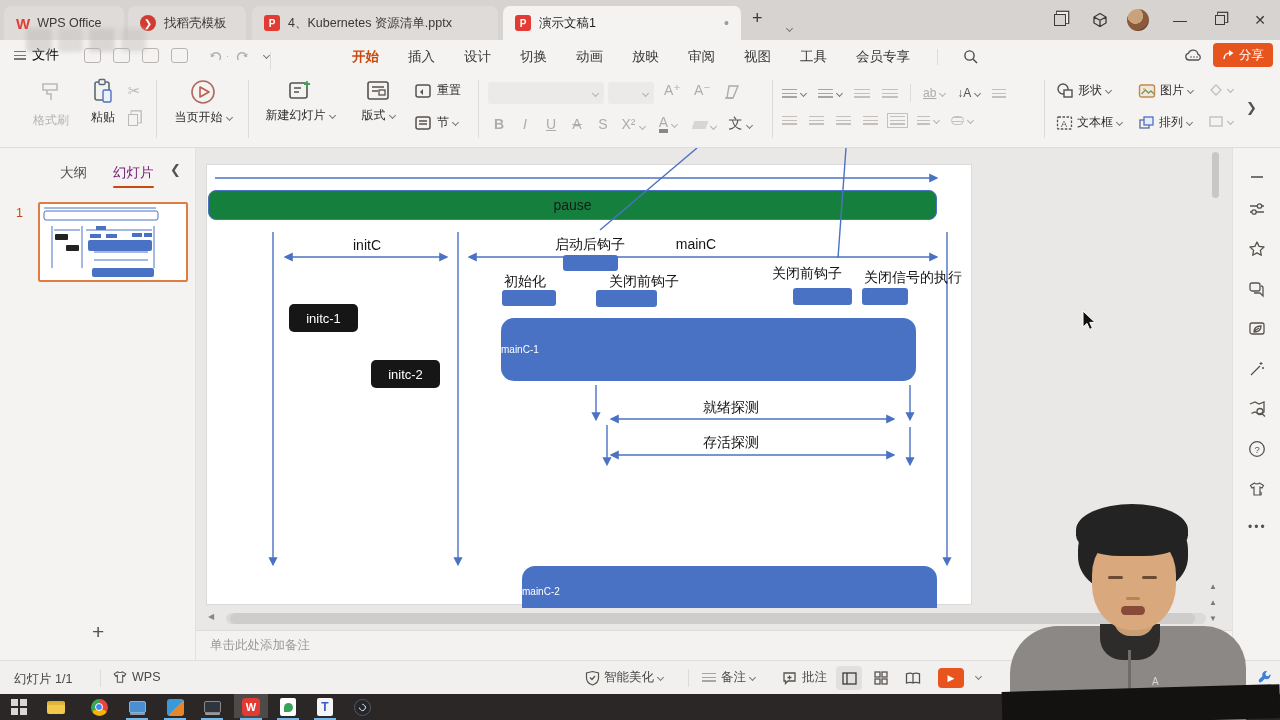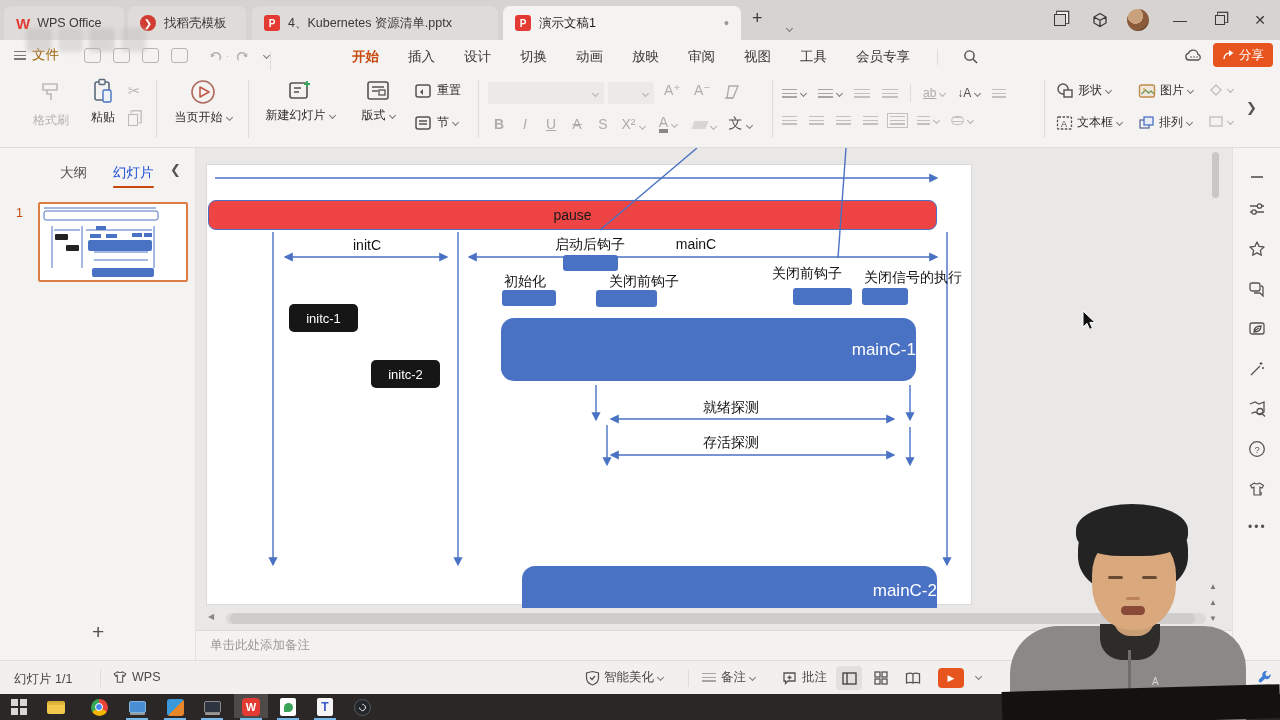--- a/index.html
+++ b/index.html
@@ -26,27 +26,27 @@
 #ribbon{left:0;top:70px;width:1280px;height:78px;background:#f5f3f2;border-bottom:1px solid #e0dedc}
 .rlabel{font-size:12px;color:#2f2d2b;white-space:nowrap;display:flex;align-items:center;justify-content:center}
 .rlabel.dis{color:#b5b2b0}
 .rletter{font-size:14px;color:#aeaba9;width:26px;text-align:center}
 .lines{height:9px;background:repeating-linear-gradient(#a8a5a3 0 1.4px,transparent 1.4px 3.6px)}
 .lines.dis{background:repeating-linear-gradient(#c3c0be 0 1.4px,transparent 1.4px 3.6px)}
 .selbox{background:#eceae9;border-radius:3px;height:22px;display:flex;align-items:center;justify-content:flex-end;padding:0 6px}
 
 #leftpanel{left:0;top:148px;width:196px;height:512px;background:#f5f3f2;border-right:1px solid #e3e1df}
 .ptab{font-size:13.5px;color:#55524f;position:relative}
-.ptab.active{color:#1d4ed8}
+.ptab.active{color:#701a75}
 .ptab.active:after{content:"";position:absolute;left:0;right:0;bottom:-6px;height:2.5px;background:#c8490d;border-radius:2px}
 
 #editarea{left:196px;top:148px;width:1036px;height:512px;background:#eae8e7;overflow:hidden}
 #slide{position:absolute;left:11px;top:17px;width:764px;height:439px;background:#fff;box-shadow:0 0 0 1px #dbd9d7}
 .bluebox{position:absolute;background:#4a72c4;border-radius:3px;z-index:5}
-.bigblue{position:absolute;background:#4a72c4;border-radius:13px;z-index:5;display:flex;align-items:center;justify-content:flex-end;color:#fff;font-size:17px}
+.bigblue{position:absolute;background:#4a72c4;border-radius:13px;z-index:5;display:flex;align-items:center;justify-content:flex-start;color:#fff;font-size:10px}
 .blackbox{position:absolute;background:#161616;border-radius:5px;z-index:5;display:flex;align-items:center;justify-content:center;color:#fff;font-size:13px}
 .dlabel{position:absolute;font-size:14px;color:#151515;white-space:nowrap;z-index:6;transform:translateX(-50%)}
 
 #rightbar{left:1232px;top:148px;width:48px;height:512px;background:#f5f3f2;border-left:1px solid #e3e1df}
 .ricon{position:absolute;left:15px;width:18px;height:18px}
 
 #statusbar{left:0;top:660px;width:1280px;height:34px;background:#f2f0ef;border-top:1px solid #e0dedc;font-size:12.5px;color:#4a4845}
 
 #taskbar{left:0;top:694px;width:1280px;height:26px;background:#2b2726}
 .tbicon{position:absolute;top:2px;width:22px;height:22px;display:flex;align-items:center;justify-content:center}
@@ -93,21 +93,21 @@
     <div class="winbtn" style="right:80px">—</div>
     <div class="winbtn" style="right:40px">
       <span style="display:inline-block;width:10px;height:10px;border:1.4px solid #3c3a38;box-shadow:2.5px -2.5px 0 -0.4px #d6d3d1,2.7px -2.7px 0 0.6px #3c3a38"></span>
     </div>
     <div class="winbtn" style="right:0">✕</div>
   </div>
 
   <div id="menubar" class="abs">
     <div class="flex" style="position:absolute;left:14px;top:6px">
       <span style="display:inline-block;width:12px;height:9px;margin-right:6px;background:repeating-linear-gradient(#7a7876 0 1.5px,transparent 1.5px 3.6px)"></span>
-      <span style="font-size:13.5px;color:#a16207">文件</span>
+      <span style="font-size:13.5px;color:#000000">文件</span>
     </div>
 
     <div class="abs" style="left:26px;top:-12px;width:120px;height:24px;display:flex;gap:6px;filter:blur(2px);opacity:.45">
       <span style="flex:1;background:#b9b6b3;border-radius:3px"></span>
         <span style="flex:1;background:#c3c0bd;border-radius:3px"></span>
         <span style="flex:1;background:#b9b6b3;border-radius:3px"></span>
         <span style="flex:1;background:#c3c0bd;border-radius:3px"></span>
     </div>
     <div class="flex" style="position:absolute;left:84px;top:8px">
       <span class="qat"></span>
@@ -373,21 +373,21 @@
             <rect x="26" y="41" width="13" height="6" rx="1"></rect>
           </g>
       </svg>
     </div>
     <div class="abs" style="left:92px;top:472px;font-size:21px;color:#55524f">+</div>
   </div>
 
   <div id="editarea" class="abs">
     <div id="slide"></div>
 
-    <div class="abs" style="left:12px;top:52px;width:729px;height:30px;border:1.5px solid #4a72c4;border-radius:8px;background:#ef4444;z-index:3;display:flex;align-items:center;justify-content:center;font-size:14px;color:#1a1a1a">
+    <div class="abs" style="left:12px;top:42px;width:729px;height:30px;border:1.5px solid #4a72c4;border-radius:8px;background:#15803d;z-index:3;display:flex;align-items:center;justify-content:center;font-size:14px;color:#1a1a1a">
         <span>pause</span>
       </div>
 
     <svg class="abs" style="left:0;top:0;z-index:4;pointer-events:none" width="1036" height="512" viewBox="0 0 1036 512">
       <defs>
         <marker id="ah" viewBox="0 0 10 10" refX="7.5" refY="5" markerWidth="6.5" markerHeight="6.5" orient="auto-start-reverse">
             <path d="M0 0L10 5 0 10z" fill="#4a72c4"></path>
           </marker>
       </defs>
       <g stroke="#4a72c4" stroke-width="1.4" fill="none">

